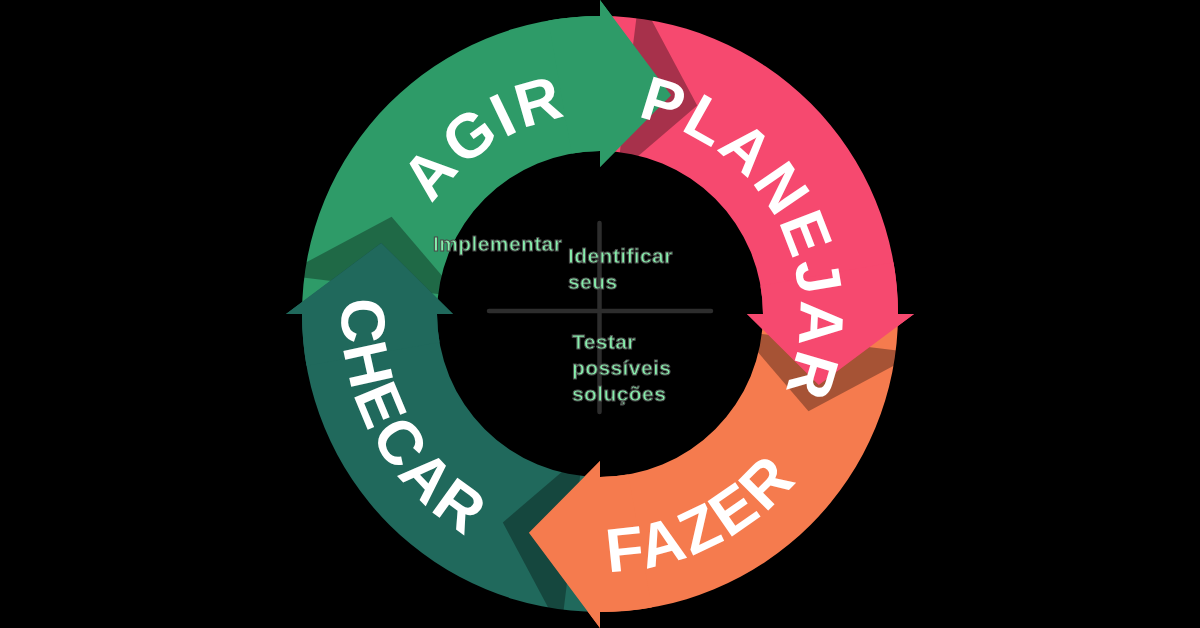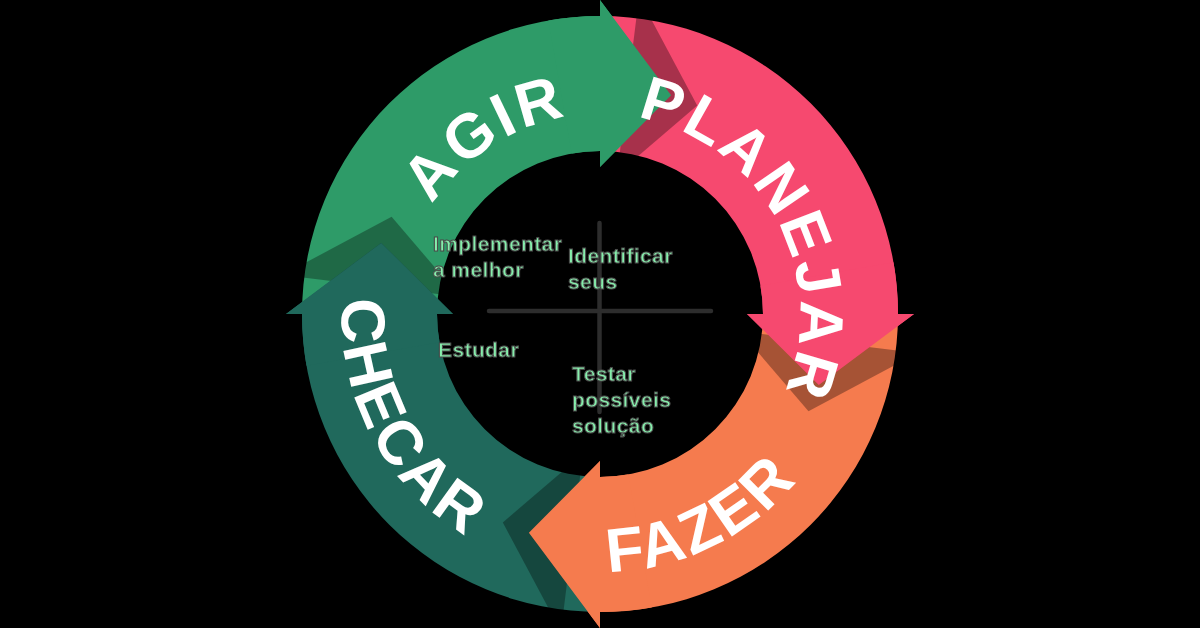--- a/index.html
+++ b/index.html
@@ -70,31 +70,29 @@
     <text class="arc-label">
       <textPath href="#arc-fazer" startOffset="50%" text-anchor="middle">FAZER</textPath>
     </text>
     <text class="arc-label">
       <textPath href="#arc-checar" startOffset="50%" text-anchor="middle">CHECAR</textPath>
     </text>
   </svg>
 
   <div class="desc" style="left:433px; top:231px; width:200px;">
     <div>Implementar</div>
-    <div>a melhor</div>
   </div>
 
   <div class="desc" style="left:568px; top:243px; width:200px;">
     <div>Identificar</div>
     <div>seus</div>
   </div>
 
   <div class="desc" style="left:438px; top:337px; width:200px;">
-    <div>Estudar</div>
   </div>
 
-  <div class="desc" style="left:572px; top:329px; width:200px;margin-top:32px;">
+  <div class="desc" style="left:572px; top:329px; width:200px;">
     <div>Testar</div>
     <div>possíveis</div>
-    <div>solução</div>
+    <div>soluções</div>
   </div>
 
 </div>
 
 </body></html>

